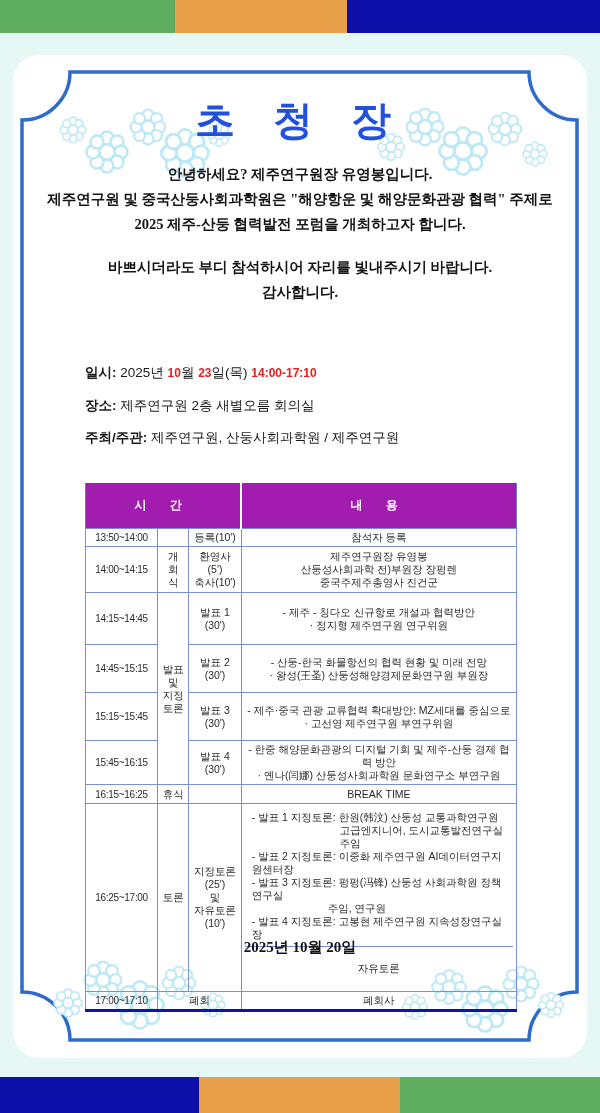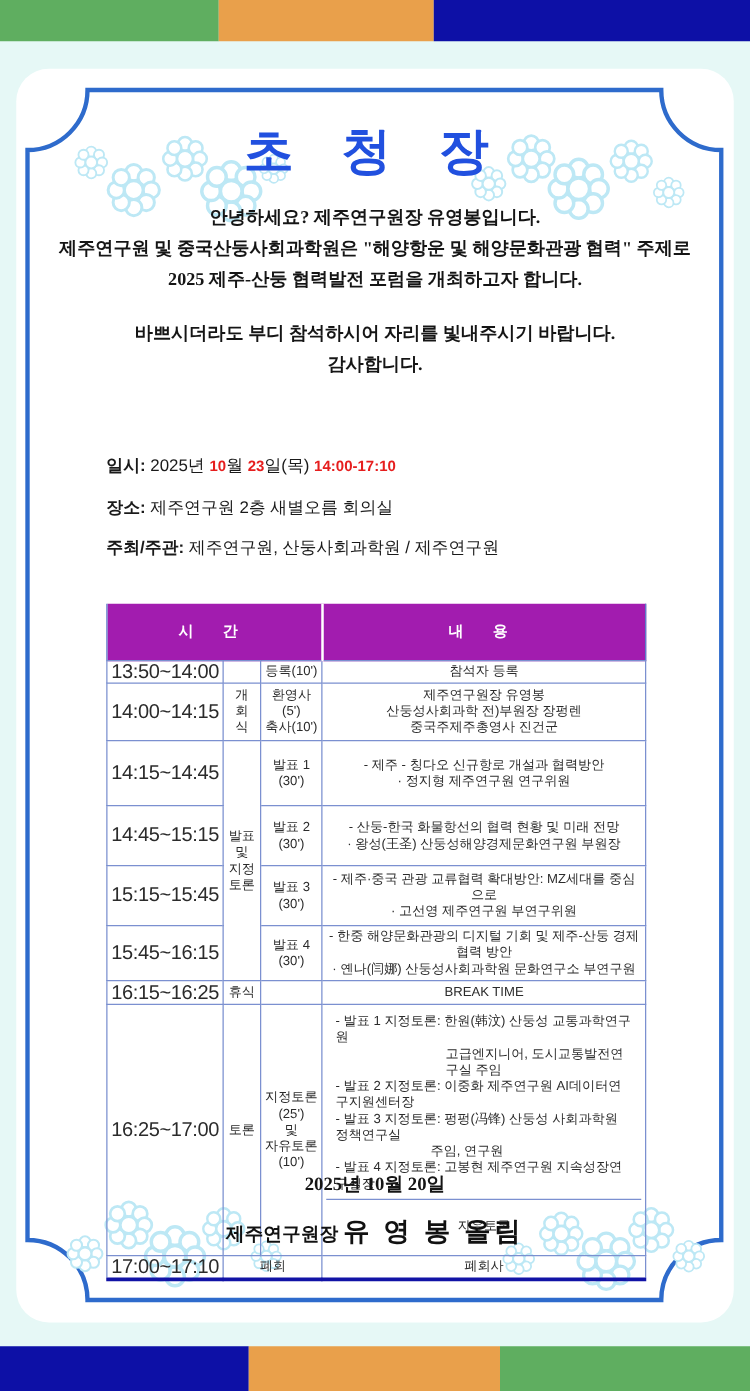--- a/index.html
+++ b/index.html
@@ -34,21 +34,21 @@
   .irow.mt{margin-top:11px;}
   .red{color:#e61e1e;font-size:12px;font-weight:600;}
   
   table.schedule{position:absolute;top:428px;left:72px;width:432px;border-collapse:collapse;
                  font-size:10.5px;line-height:13px;color:#2b2b2b;
                  border-left:1px solid #5f7cc9;border-right:1px solid #5f7cc9;border-bottom:3px solid #1113a6;}
   table.schedule th{background:#a21caf;color:#ffffff;font-size:12px;font-weight:bold;
                     letter-spacing:10px;height:21px;padding:12px;}
   table.schedule th.t{border-right:2px solid #ffffff;}
   table.schedule td{border:1px solid #7b90d0;text-align:center;vertical-align:middle;padding:2px 3px;}
-  td.ct{width:67px;font-size:16px;letter-spacing:-0.3px;}
+  td.ct{width:67px;font-size:10px;letter-spacing:-0.3px;}
   td.cat{width:26px;}
   td.ses{width:49px;}
   td.con{width:290px;}
   td.left{text-align:left;padding:3px 7px;}
   .pre{white-space:pre-line;}
   .bullets div{text-align:center;}
   .c1{padding-left:88px;}
   .c2{padding-left:76px;}
   td.split{padding:0;}
   .disc{padding:5px 7px;}
@@ -240,24 +240,20 @@
       <tr style="height:17px;">
         <td class="ct">17:00~17:10</td>
         <td colspan="2">폐회</td>
         <td class="con">폐회사</td>
       </tr>
     </tbody>
       </table>
 
     <div class="fdate">2025년 10월 20일</div>
 
-    <div class="sign">
-      <span class="st">제주연구원장</span>
-      <span class="sn">유 영 봉 올림</span>
-    </div>
 
   </div>
 
   <div class="bar bottom">
     <div class="seg-navy"></div>
     <div class="seg-orange"></div>
     <div class="seg-green"></div>
   </div>
 
 </div>

